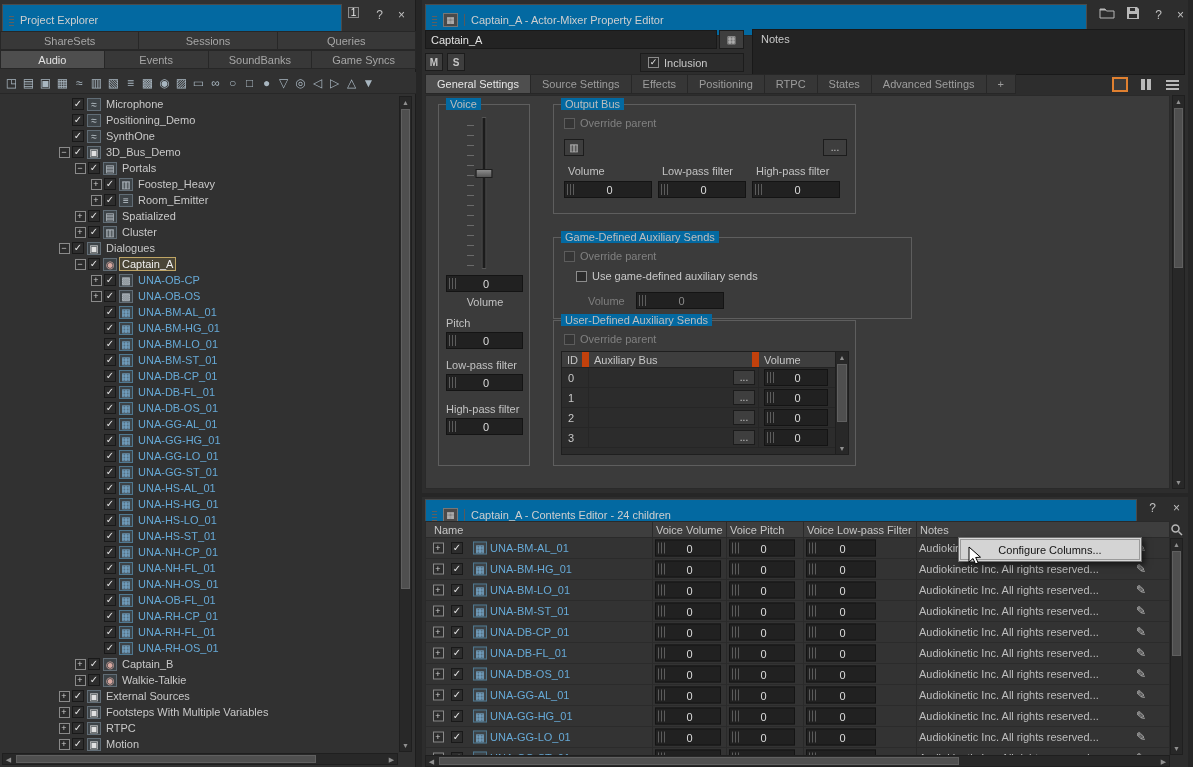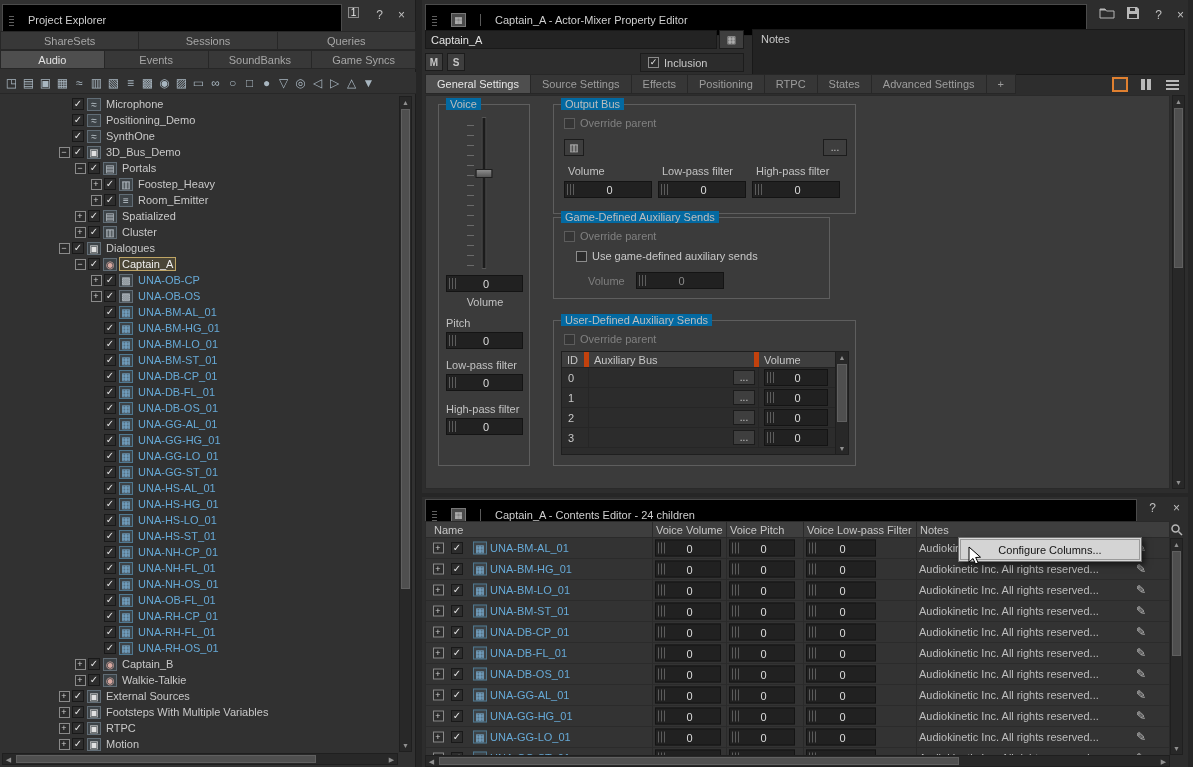--- a/index.html
+++ b/index.html
@@ -5,21 +5,21 @@
 *{margin:0;padding:0;box-sizing:border-box}
 html,body{width:1193px;height:767px;overflow:hidden}
 body{background:#262626;font-family:"Liberation Sans",sans-serif;font-size:11px;color:#c8c8c8;position:relative}
 .abs{position:absolute}
 
 .pe{position:absolute;left:0;top:0;width:416px;height:767px;background:#313131;border-right:1px solid #1d1d1d}
 .right{position:absolute;left:422px;top:0;width:766px;height:767px}
 .prop{position:absolute;left:0;top:0;width:766px;height:493px;background:#2d2d2d}
 .ce{position:absolute;left:0;top:497px;width:766px;height:270px;background:#2d2d2d}
 
-.titlebar{position:absolute;height:22px;background:#000000;border:1px solid #4b4b4b;border-bottom-color:#272727;display:flex;align-items:center;gap:14px;padding:15px 6px}
+.titlebar{position:absolute;height:22px;background:#0369a1;border:1px solid #4b4b4b;border-bottom-color:#272727;display:flex;align-items:center;gap:6px;padding:15px 6px}
 .grip{width:5px;height:12px;background:repeating-linear-gradient(0deg,#5f5f5f 0 1px,transparent 1px 3px)}
 .t-ico{width:15px;height:14px;border:1px solid #777;background:#4a4a4a;color:#c8c8c8;font-size:9px;line-height:12px;text-align:center;flex:none}
 .t-div{width:1px;height:12px;background:#5a5a5a}
 .t-title{color:#cfcfcf;white-space:nowrap}
 .tb-ico{position:absolute;width:17px;height:16px;color:#c0c0c0;font-size:12px;text-align:center;line-height:16px}
 .tb-ico.box{border:1px solid #8a8a8a;background:#3a3a3a;font-size:10px}
 
 .tabs{position:absolute;display:flex;width:416px}
 .tabs .tab{flex:1;height:19px;display:flex;align-items:center;justify-content:center;background:#383838;color:#a6a6a6;border:1px solid #272727;border-left:none}
 .tabs .tab:first-child{border-left:1px solid #272727}
@@ -76,21 +76,21 @@
 .vfield.dis .num{color:#8a8a8a}
 .label{position:absolute;color:#c2c2c2;white-space:nowrap}
 .label.dis{color:#7e7e7e}
 .vslider{position:absolute}
 .sl-ticks{position:absolute;left:2px;top:3px;bottom:3px;width:7px;background:repeating-linear-gradient(0deg,#6a6a6a 0 1px,transparent 1px 10px)}
 .sl-track{position:absolute;left:50%;top:0;bottom:0;width:5px;transform:translateX(-50%);background:#1c1c1c;border:1px solid #555}
 .sl-handle{position:absolute;left:50%;transform:translateX(-50%);width:17px;height:9px;background:linear-gradient(#8d8d8d,#565656);border:1px solid #1e1e1e}
 
 .aux-table{position:absolute;background:#2c2c2c;border:1px solid #1f1f1f}
 .aux-head{display:flex;height:16px;background:#3e3e3e;border-bottom:1px solid #232323}
-.aux-head span{display:flex;align-items:center;padding-left:5px;color:#c6c6c6;border-right:5px solid #c2410c}
+.aux-head span{display:flex;align-items:center;padding-left:5px;color:#c6c6c6;border-right:7px solid #c2410c}
 .aux-row{display:flex;height:20px;border-bottom:1px solid #262626}
 .aid{width:27px;display:flex;align-items:center;padding-left:6px;border-right:1px solid #262626}
 .abus{flex:1;position:relative;border-right:1px solid #262626}
 .abus .browse{position:absolute;right:3px;top:2px;width:22px;height:15px}
 .avol{width:76px;position:relative}
 
 .ce-header{position:absolute;left:3px;top:24px;width:745px;height:17px;background:#3e3e3e;border:1px solid #2a2a2a}
 .hcol{position:absolute;top:0;height:100%;display:flex;align-items:center;color:#c6c6c6;white-space:nowrap}
 .ce-rows{position:absolute;left:3px;top:41px;width:745px;height:217px;background:#333333;overflow:hidden;border-left:1px solid #2a2a2a;border-right:1px solid #2a2a2a}
 .ce-sep{position:absolute;top:0;bottom:0;width:1px;background:#2a2a2a}
@@ -606,21 +606,21 @@
         <div class="vfield" style="left:104px;top:76px;width:88px">
           <span class="vticks"></span>
             <span class="num">0</span>
         </div>
         <div class="vfield" style="left:198px;top:76px;width:88px">
           <span class="vticks"></span>
             <span class="num">0</span>
         </div>
       </div>
 
-      <div class="group" style="left:127px;top:121px;width:277px;height:82px">
+      <div class="group" style="left:127px;top:141px;width:359px;height:82px">
         <span class="gtitle">Game-Defined Auxiliary Sends</span>
         <div class="check dis abs" style="left:10px;top:12px">
           <span class="box"></span>
           <span>Override parent</span>
         </div>
         <div class="check abs" style="left:22px;top:32px">
           <span class="box"></span>
           <span>Use game-defined auxiliary sends</span>
         </div>
         <span class="label dis" style="left:34px;top:57px">Volume</span>

